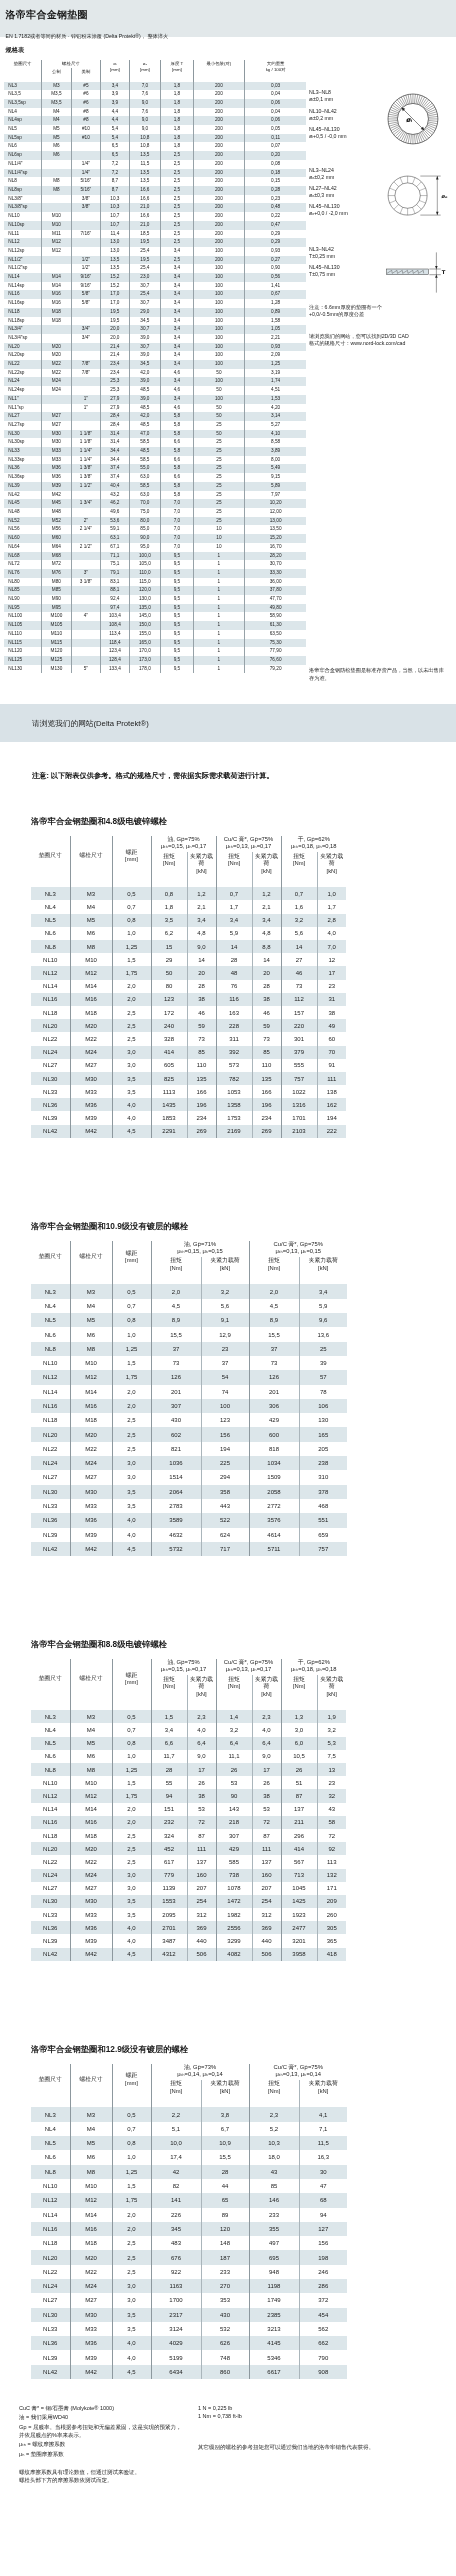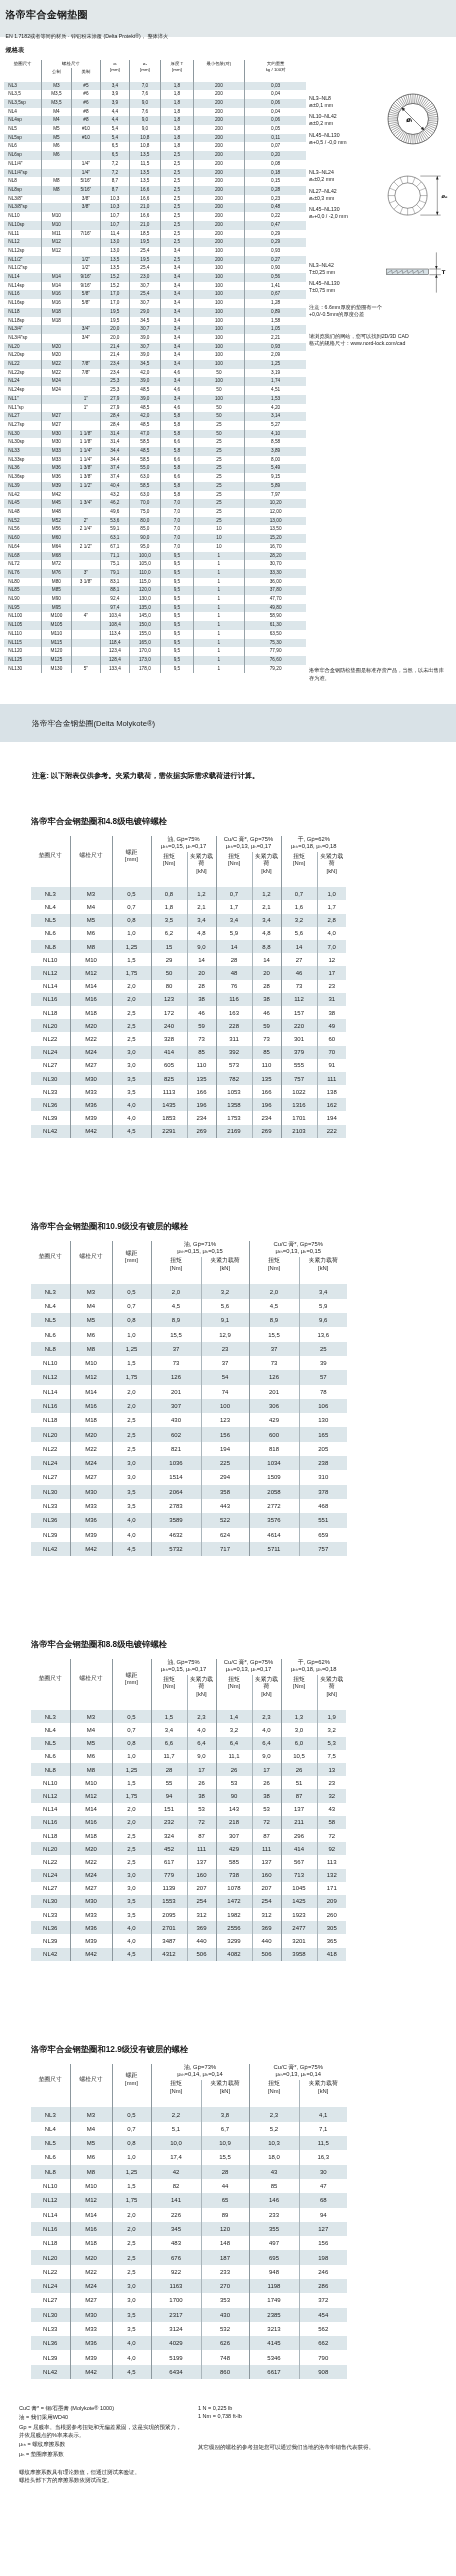--- a/index.html
+++ b/index.html
@@ -21,21 +21,21 @@
            padding:1.1px 1.1px 7.2px 1.1px;white-space:pre-line;line-height:1.25;}
   .spec thead th{border-left:0.6px solid #8d989e;}
   .spec thead tr:first-child th:first-child{border-left:none;}
   .spec td{font-size:4.7px;text-align:center;line-height:8.7px;height:8.7px;
            padding:0 1.1px;overflow:hidden;white-space:nowrap;}
   .spec td+td{border-left:0.6px solid #97a2a8;}
   .spec td:first-child{text-align:left;padding-left:3.9px;}
   .spec tbody tr:nth-child(odd){background:#dce6ea;}
   
   .notes{position:absolute;left:309px;top:29px;width:144px;font-size:5.2px;line-height:1.35;}
-  .tol-row{display:flex;align-items:flex-end;}
+  .tol-row{display:flex;align-items:flex-start;}
   .tol-row .tol-list{width:74px;flex:none;}
   .tol-list div{white-space:pre-line;margin-bottom:4.4px;}
   .note-p{white-space:pre-line;margin-top:14.3px;font-size:5.2px;line-height:1.4;}
   .stock{position:absolute;top:578px;left:0;width:139px;font-size:5.2px;line-height:1.45;}
   svg{display:block;}
   svg line{stroke:#3a3a3a;stroke-width:.8;}
   svg .dim{stroke:#222;stroke-width:1;}
   svg .edge{fill:none;stroke:#333;stroke-width:1.2;}
   svg text{font-family:"DejaVu Sans","Liberation Sans",sans-serif;font-weight:bold;font-size:12px;fill:#111;}
   
@@ -938,24 +938,24 @@
 
     <div class="note-p" style="margin-top:5.5px">注意：6.6mm厚度的垫圈有一个
 +0,0/-0.5mm的厚度公差</div>
     <div class="note-p">请浏览我们的网站，您可以找到2D/3D CAD
 格式的规格尺寸：www.nord-lock.com/cad</div>
     <div class="stock">洛帝牢合金钢防松垫圈是标准存货产品，当然，以未出售库存为准。</div>
   </div>
 </div>
 
 <div class="banner">
-  <div class="bsub">洛帝牢合金钢垫圈(Delta Molykote®)</div>
+  <div class="bsub">请浏览我们的网站(Delta Protekt®)</div>
 </div>
 
-<div class="notice">注意: 以下附表仅供参考。夹紧力载荷，需依据实际需求载荷进行计算。</div>
+<div class="notice">注意: 以下附表仅供参考。格式的规格尺寸，需依据实际需求载荷进行计算。</div>
 
 <h3 class="tq-title first">洛帝牢合金钢垫圈和4.8级电镀锌螺栓</h3>
 <table class="torque t24">
     <colgroup>
       <col style="width: 39px;">
       <col style="width: 42px;">
       <col style="width: 39px;">
       <col style="width: 36px;">
       <col style="width: 29px;">
       <col style="width: 36px;">

